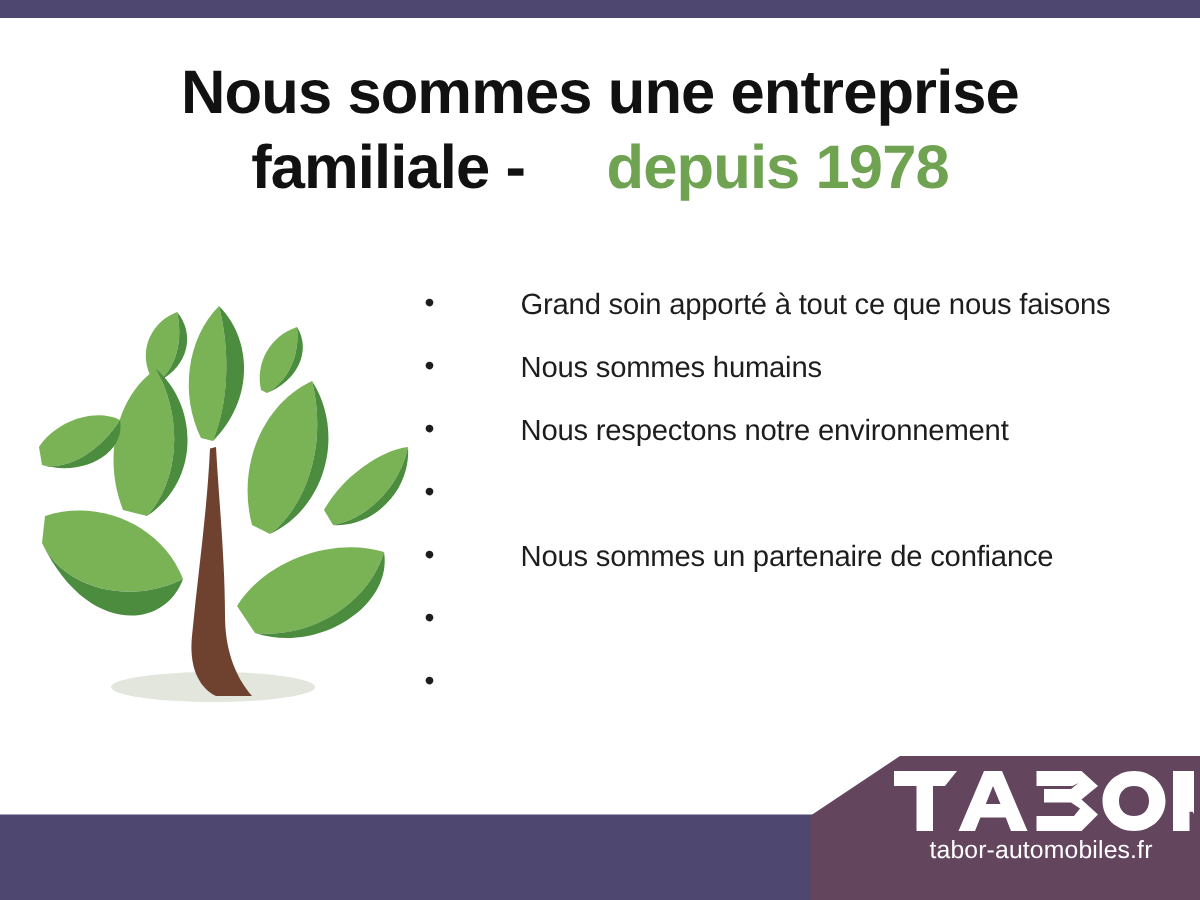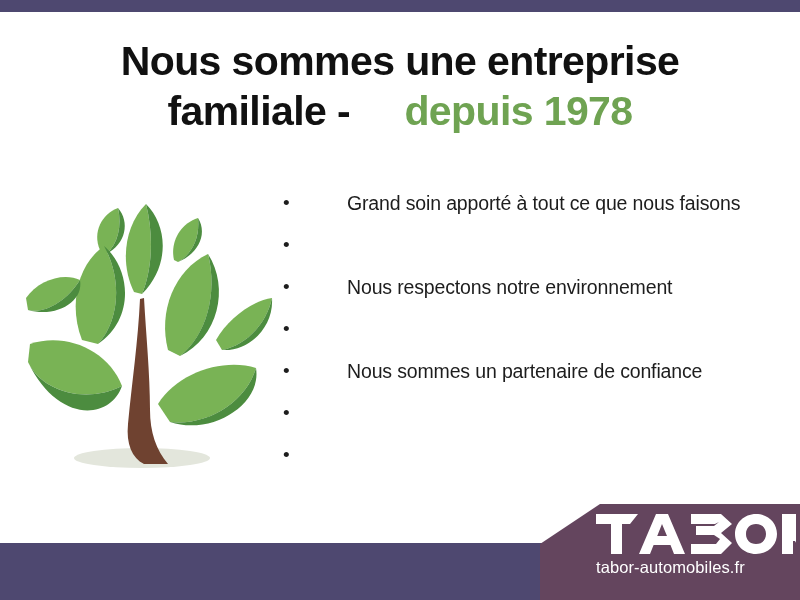--- a/index.html
+++ b/index.html
@@ -56,20 +56,21 @@
     top: 512px;
     width: 200px;
     height: 44px;
   }
   .logo-wordmark svg { display: block; }
   .logo-url {
     position: absolute;
     left: 596px;
     top: 558px;
     width: 196px;
+    text-align: center;
     color: #ffffff;
     font-size: 16.5px;
     letter-spacing: 0.1px;
     font-family: "Liberation Sans", sans-serif;
   }
 
   
   .title-block {
     position: absolute;
     left: 40px;
@@ -199,20 +200,21 @@
 
   <div class="bullets">
 
     <div class="bullet-row">
       <span class="bullet-dot">•</span>
       <span class="bullet-text">Grand soin apporté à tout ce que nous faisons</span>
     </div>
 
     <div class="bullet-row">
       <span class="bullet-dot">•</span>
+      <span class="bullet-text">Nous sommes humains</span>
     </div>
 
     <div class="bullet-row">
       <span class="bullet-dot">•</span>
       <span class="bullet-text">Nous respectons notre environnement</span>
     </div>
 
     <div class="bullet-row">
       <span class="bullet-dot">•</span>
     </div>

